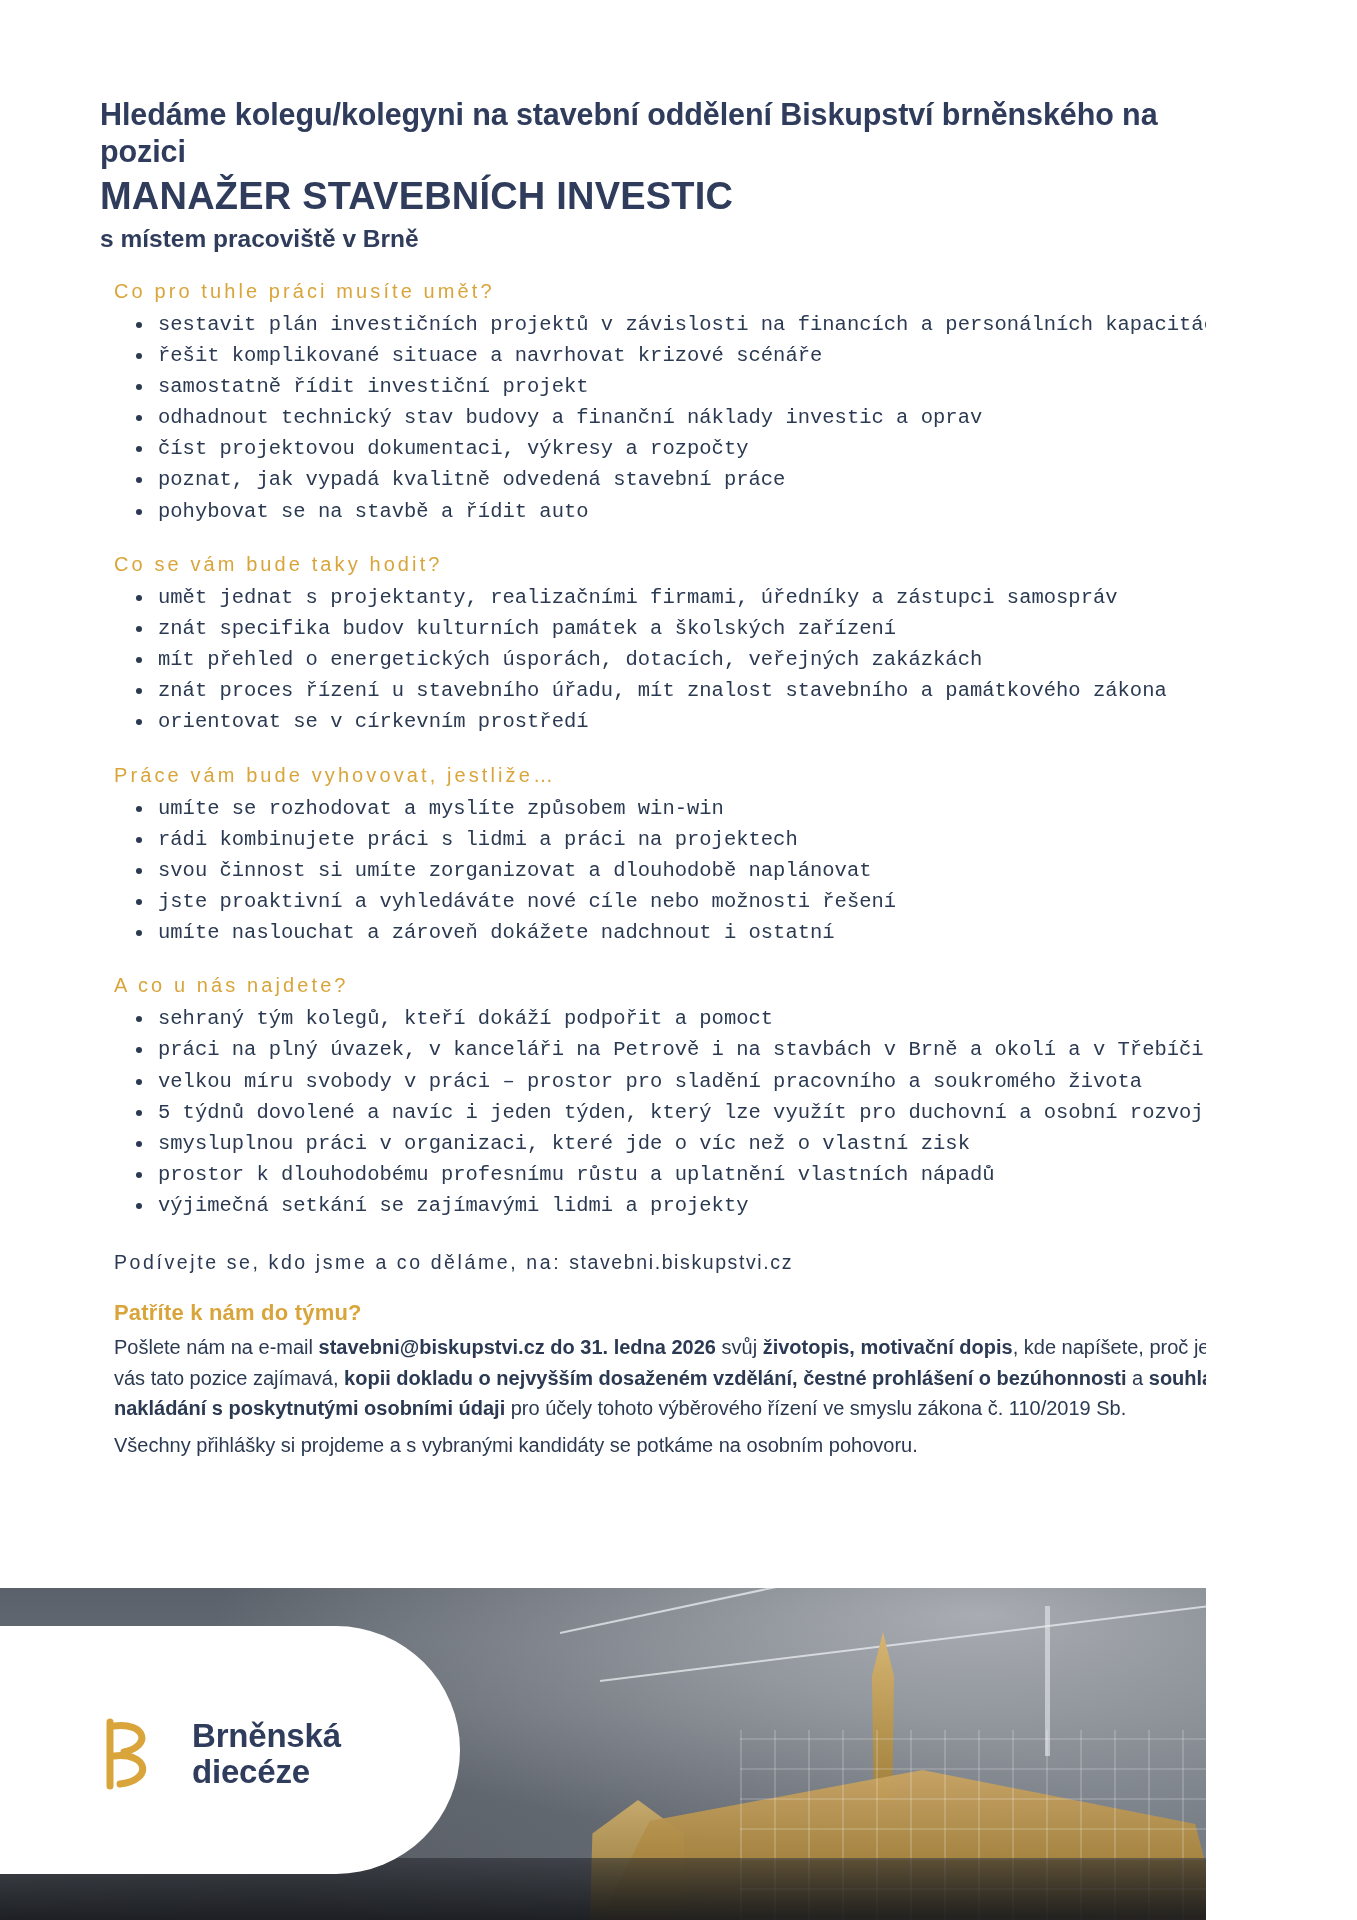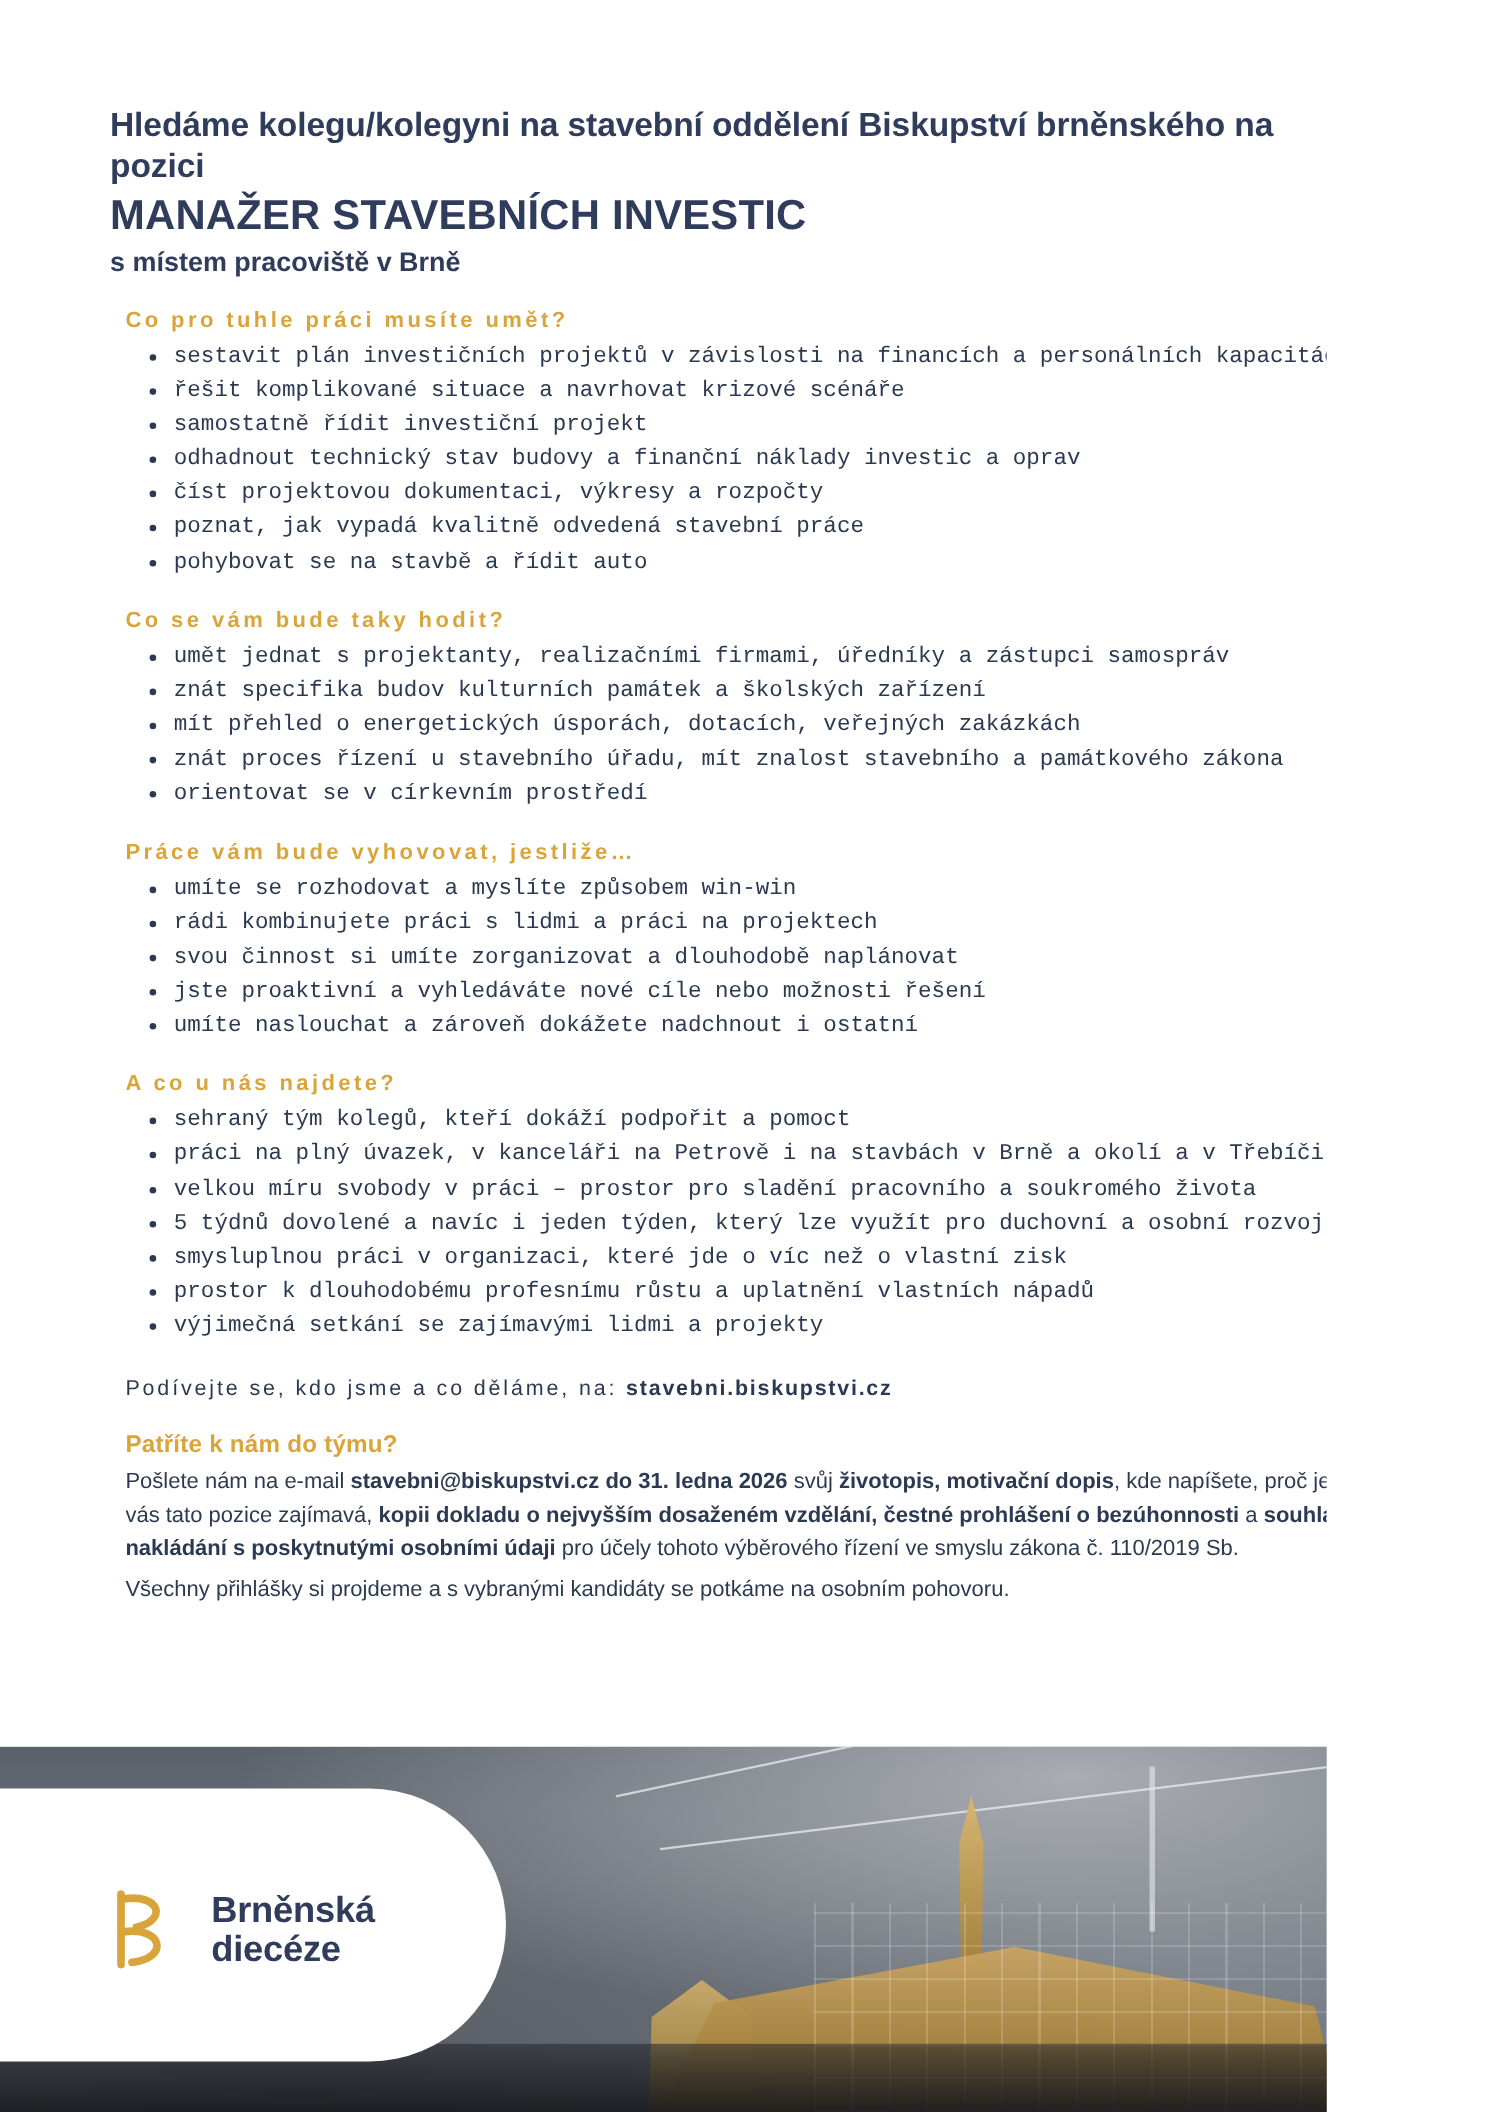--- a/index.html
+++ b/index.html
@@ -54,21 +54,21 @@
     margin: 5px 0 0 0;
   }
 
   
   .section { margin-top: 26px; }
   .section:first-of-type { margin-top: 28px; }
 
   .sec-title {
     color: #d9a53b;
     font-size: 20px;
-    font-weight: bold;
+    font-weight: normal;
     letter-spacing: 3.1px;
     margin: 0 0 6px 14px;
   }
 
   ul.bullets {
     list-style: none;
     margin: 0;
     padding: 0 0 0 34px;
     font-family: Liberation Mono, monospace;
   }
@@ -90,21 +90,21 @@
     border-radius: 50%;
   }
 
   .site-line {
     margin: 30px 0 0 14px;
     font-size: 19.5px;
     letter-spacing: 2.6px;
     color: #2b3a52;
   }
   .site-line .site {
-    font-weight: bold;
+    font-weight: normal;
     letter-spacing: 1.6px;
   }
 
   .team-title {
     color: #d9a53b;
     font-size: 22px;
     font-weight: bold;
     margin: 26px 0 4px 14px;
     letter-spacing: 0.2px;
   }

